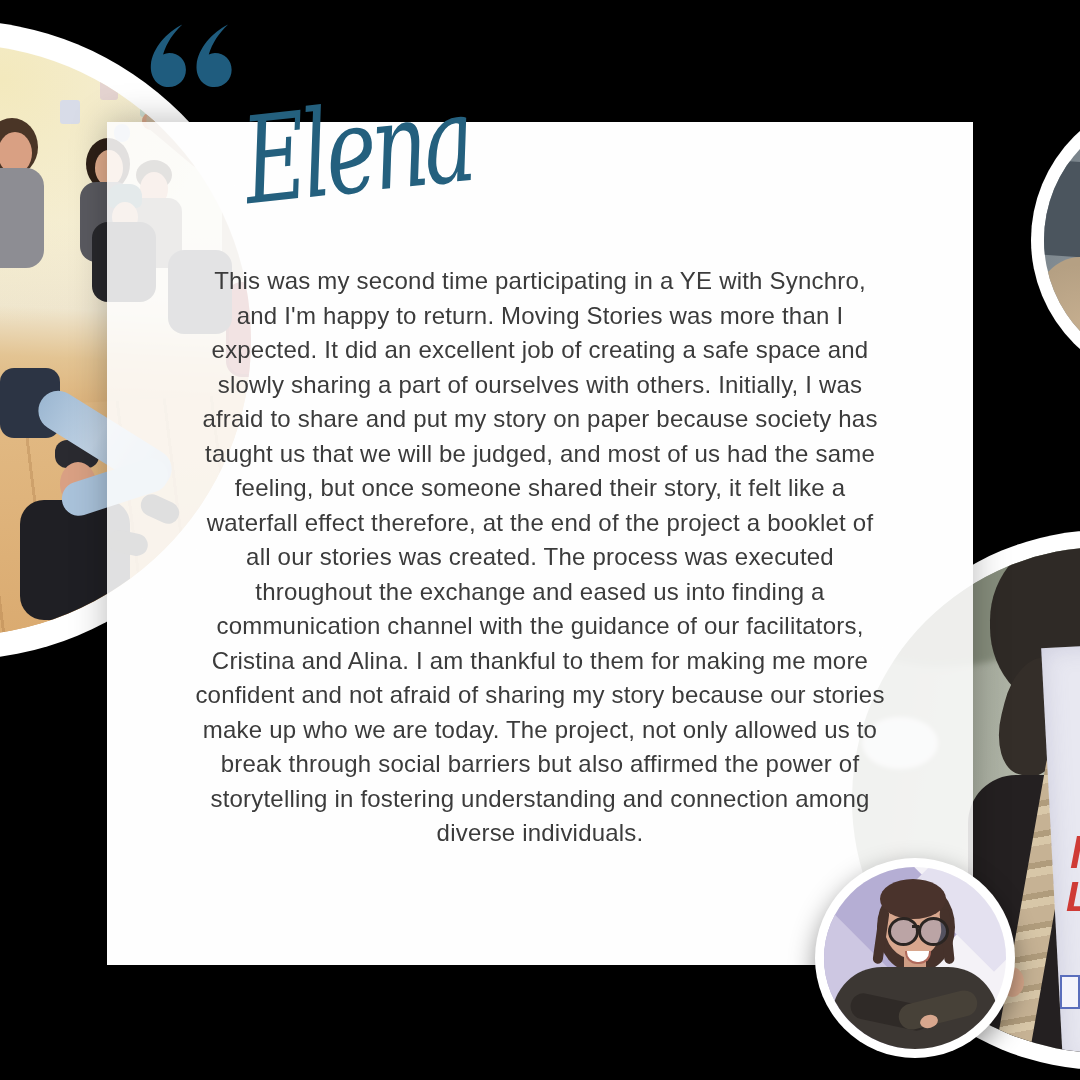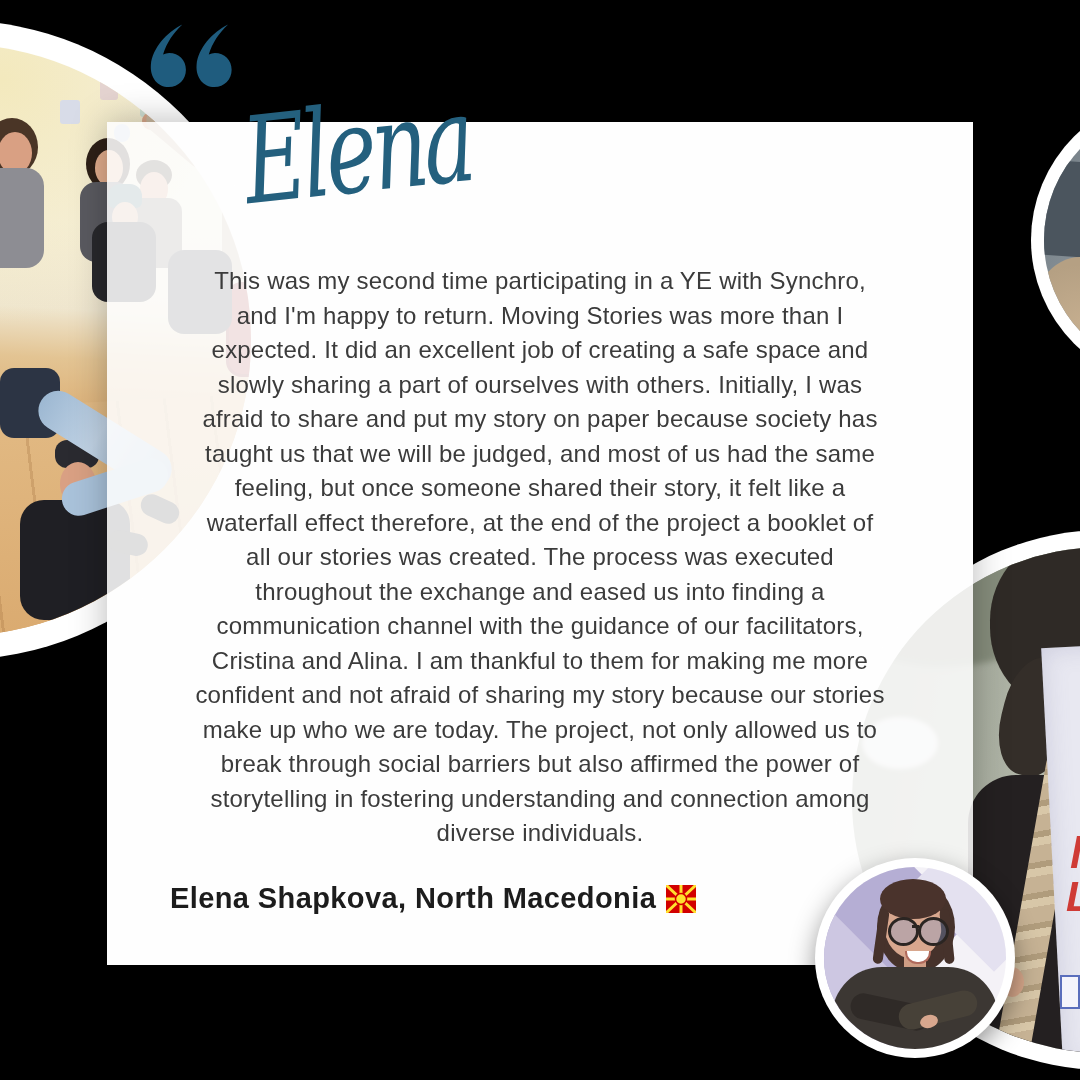--- a/index.html
+++ b/index.html
@@ -185,39 +185,20 @@
       </g>
     </svg>
   </div>
 
   <div class="script-name">
     <span>Elena</span>
   </div>
 
   <div class="quote-body">This was my second time participating in a YE with Synchro,<br>and I'm happy to return. Moving Stories was more than I<br>expected. It did an excellent job of creating a safe space and<br>slowly sharing a part of ourselves with others. Initially, I was<br>afraid to share and put my story on paper because society has<br>taught us that we will be judged, and most of us had the same<br>feeling, but once someone shared their story, it felt like a<br>waterfall effect therefore, at the end of the project a booklet of<br>all our stories was created. The process was executed<br>throughout the exchange and eased us into finding a<br>communication channel with the guidance of our facilitators,<br>Cristina and Alina. I am thankful to them for making me more<br>confident and not afraid of sharing my story because our stories<br>make up who we are today. The project, not only allowed us to<br>break through social barriers but also affirmed the power of<br>storytelling in fostering understanding and connection among<br>diverse individuals.</div>
 
-  <div class="attribution">
-    <span>Elena Shapkova, North Macedonia</span>
-    <span style="display:inline-flex;">
-      <svg width="30" height="28" viewBox="0 0 30 28">
-        <rect width="30" height="28" fill="#d20000"></rect>
-        <g stroke="#ffe12e" stroke-width="3">
-          <line x1="15" y1="14" x2="15" y2="0"></line>
-            <line x1="15" y1="14" x2="15" y2="28"></line>
-          <line x1="15" y1="14" x2="0" y2="14"></line>
-            <line x1="15" y1="14" x2="30" y2="14"></line>
-          <line x1="15" y1="14" x2="0" y2="0"></line>
-            <line x1="15" y1="14" x2="30" y2="0"></line>
-          <line x1="15" y1="14" x2="0" y2="28"></line>
-            <line x1="15" y1="14" x2="30" y2="28"></line>
-        </g>
-        <circle cx="15" cy="14" r="5.5" fill="#ffe12e" stroke="#d20000" stroke-width="1.5"></circle>
-      </svg>
-    </span>
-  </div>
 
   <div class="portrait-outer">
     <div class="photo" style="inset:9px;background:#f4f2f7;">
       <div class="blob" style="left:-60px;top:-30px;width:170px;height:170px;background:#b5aed4;transform:rotate(45deg);"></div>
       <div class="blob" style="left:-80px;top:70px;width:160px;height:160px;background:#cdc7e2;transform:rotate(45deg);"></div>
       <div class="blob" style="left:110px;top:-40px;width:120px;height:120px;background:#e4e1f0;transform:rotate(45deg);"></div>
 
       <div class="blob" style="left:53px;top:14px;width:78px;height:92px;background:#46322b;border-radius:50%;"></div>
       <div class="blob" style="left:80px;top:86px;width:22px;height:20px;background:#cf9d84;"></div>
       <div class="blob" style="left:60px;top:22px;width:58px;height:70px;background:#d8a78e;border-radius:50%;"></div>

